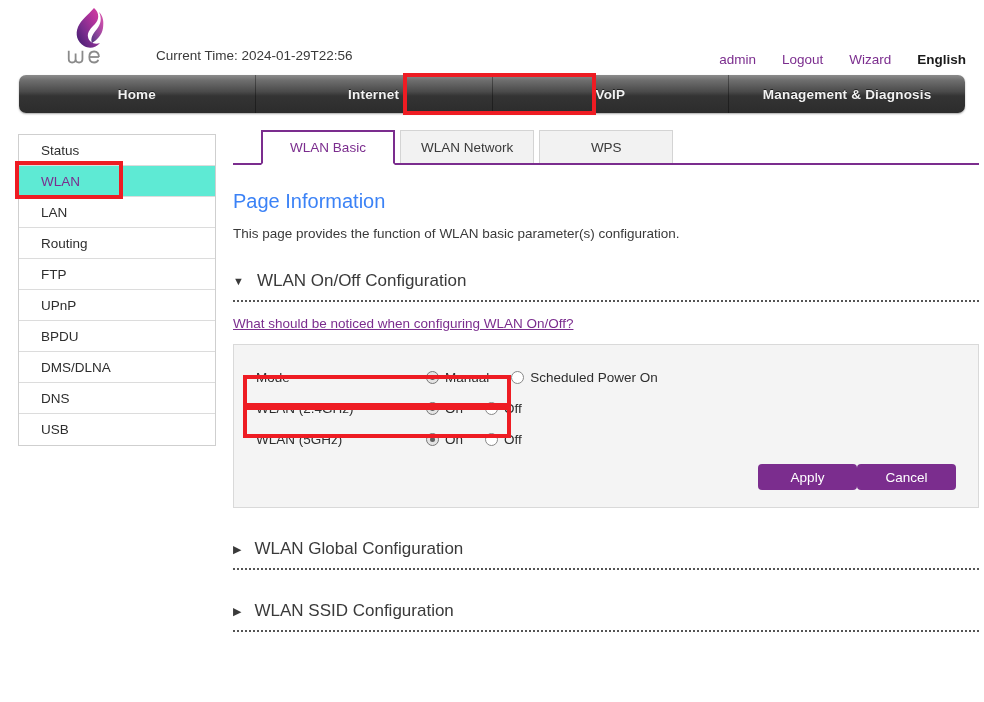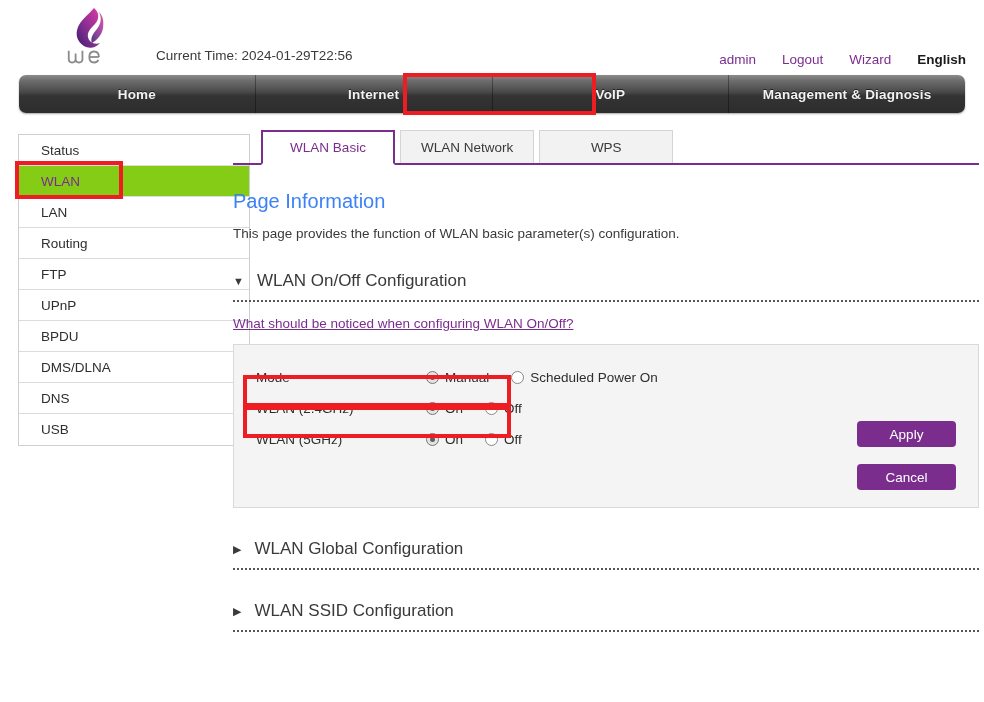--- a/index.html
+++ b/index.html
@@ -97,38 +97,38 @@
   }
   #annot-nav      { left: 403px; top: 73px;  width: 193px; height: 42px; }
   #annot-sidebar  { left: 15px;  top: 161px; width: 108px; height: 38px; }
   #annot-wlan24   { left: 243px; top: 375px; width: 268px; height: 32px; }
   #annot-wlan5    { left: 243px; top: 406px; width: 268px; height: 32px; }
 
   
   #sidebar {
     position: absolute;
     left: 18px; top: 134px;
-    width: 232px;
+    width: 198px;
     border: 1px solid #cfcfcf;
     background: #ffffff;
   }
   .side-item {
     height: 31px;
     display: flex;
     align-items: center;
     padding-left: 22px;
     font-size: 13.5px;
     color: #2e2e2e;
     border-bottom: 1px solid #dcdcdc;
     cursor: pointer;
     background: #ffffff;
   }
   .side-item:last-child { border-bottom: none; }
   .side-item.active {
-    background: #84cc16;
+    background: #5eead4;
     color: #7b2d8e;
   }
 
   
   #content {
     position: absolute;
     left: 233px; top: 130px;
     width: 746px;
   }
 
@@ -254,22 +254,20 @@
   }
   .radio.on {
     background: #e3e3e3;
     border-color: #777777;
   }
 
   #btn-row {
     position: absolute;
     right: 22px; bottom: 17px;
     display: flex;
-    gap: 17px;
-    flex-direction: column;
   }
   .btn {
     width: 99px; height: 26px;
     background: #7b2d8e;
     color: #ffffff;
     border: none;
     border-radius: 4px;
     font-size: 13.5px;
     font-family: "Liberation Sans", sans-serif;
     cursor: pointer;

